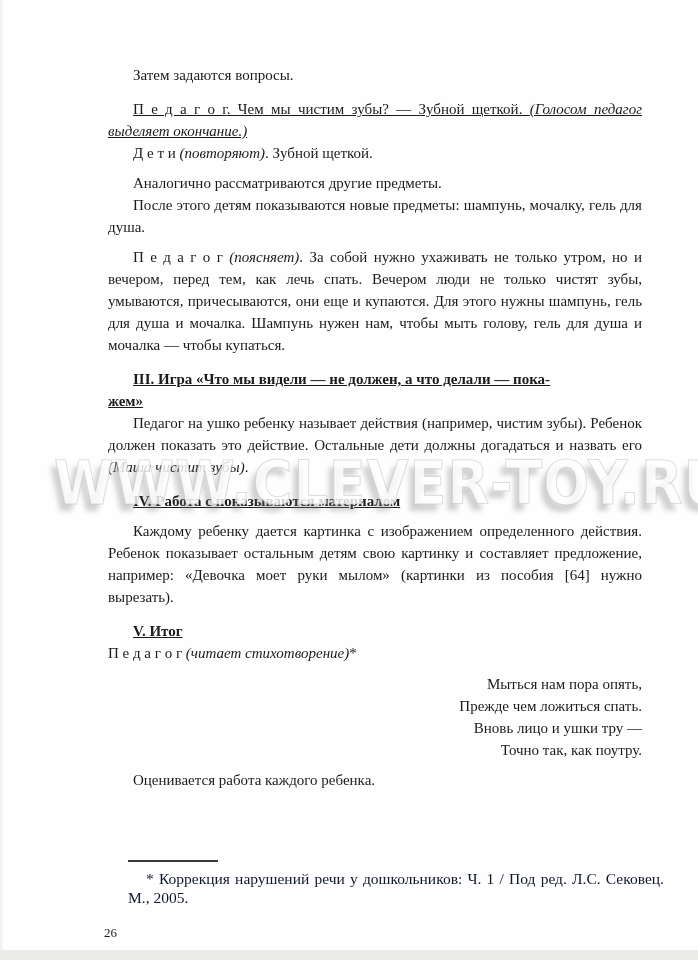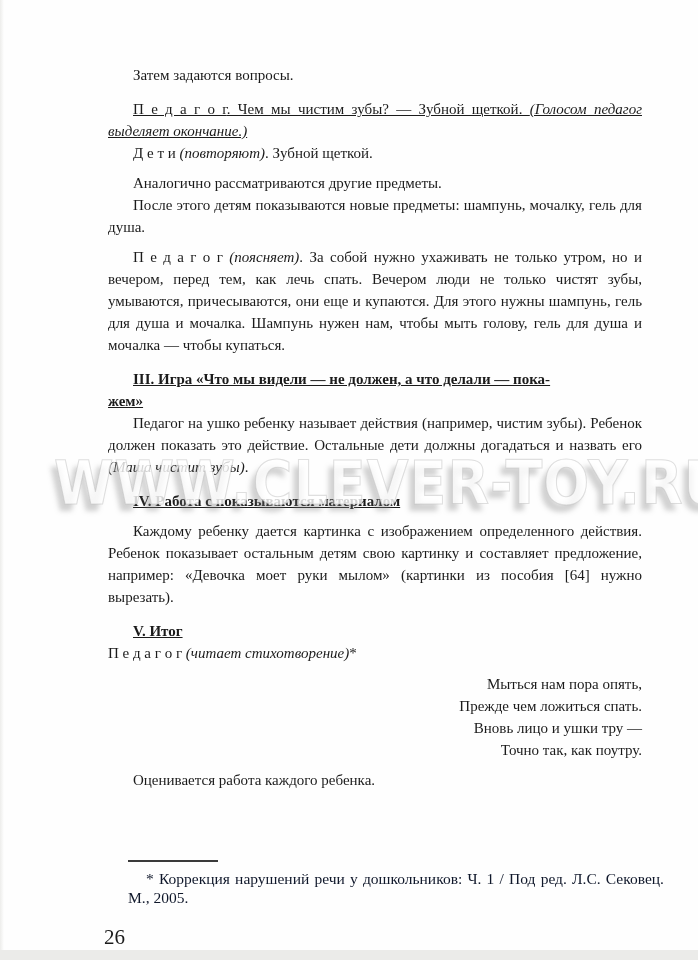--- a/index.html
+++ b/index.html
@@ -51,21 +51,21 @@
   }
   .footnote-rule {
     width: 90px; height: 0;
     border-top: 2px solid #3a3a3a;
     margin-bottom: 7px;
   }
   .footnote-block p { margin: 0; text-indent: 18px; }
   .page-number {
     position: absolute;
     left: 104px; top: 925px;
-    font-size: 21px; color: #1b1b1b;
+    font-size: 13px; color: #1b1b1b;
   }
   .watermark {
     position: absolute;
     left: 54px; top: 452px;
     width: 642px;
     font-family: "DejaVu Sans", sans-serif;
     font-weight: bold;
     font-size: 54px;
     letter-spacing: 1px;
     white-space: nowrap;

